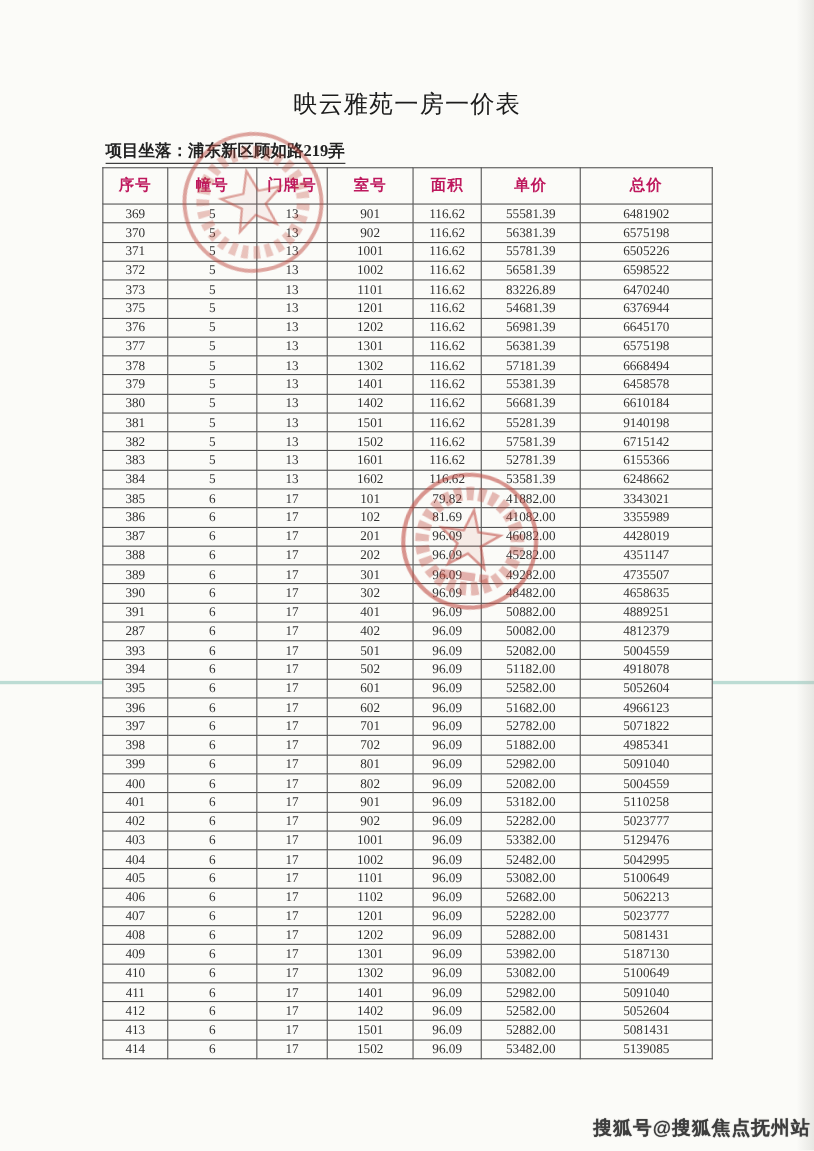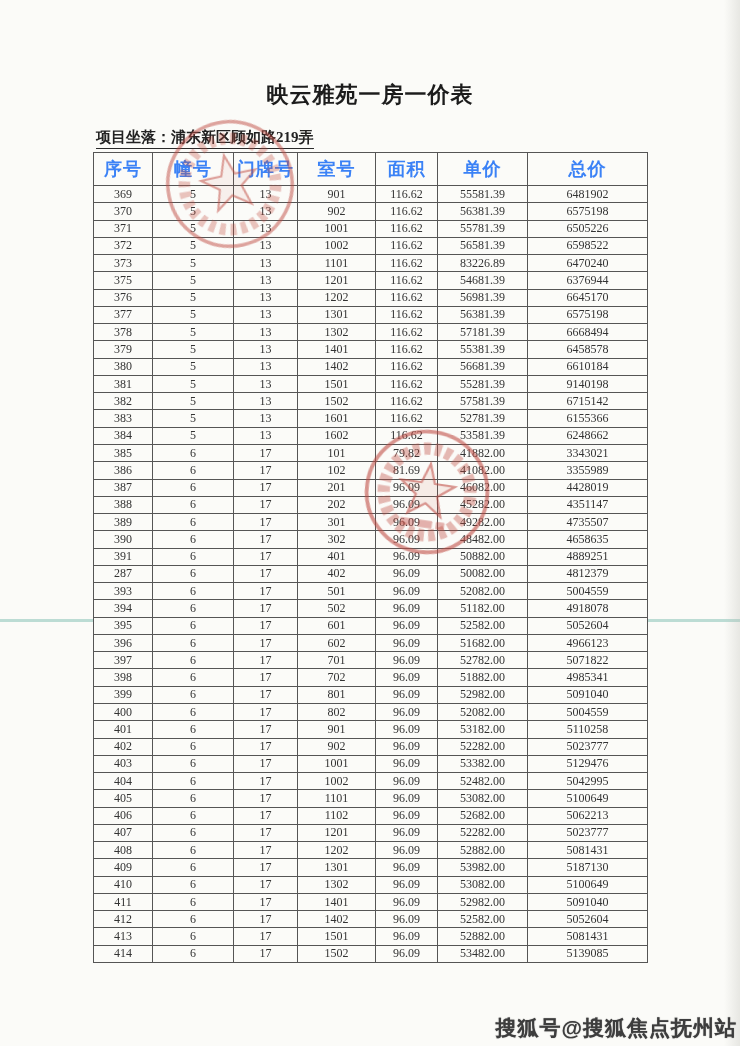--- a/index.html
+++ b/index.html
@@ -3,51 +3,51 @@
 <meta charset="utf-8">
 <style>
   html,body{margin:0;padding:0;}
   body{
     width:740px;height:1046px;position:relative;overflow:hidden;
     background:#fbfbf8;color:#2f2f2f;
     font-family:"Liberation Serif","DejaVu Serif",serif;
   }
   .title{
     position:absolute;top:80px;left:0;width:740px;text-align:center;
-    font-size:22px;font-weight:700;letter-spacing:1px;color:#1c1c1c;z-index:2;
+    font-size:22px;font-weight:400;letter-spacing:1px;color:#1c1c1c;z-index:2;
   }
   .location{
     position:absolute;top:128px;left:96px;font-size:15px;font-weight:700;
     color:#222;border-bottom:1.5px solid #2a2a2a;padding-bottom:1px;z-index:2;
     white-space:nowrap;
   }
   table.price{
     position:absolute;top:152px;left:93px;width:554px;height:811px;
     border-collapse:collapse;table-layout:fixed;background:#fbfbf8;z-index:2;
     border:1.5px solid #4a4a4a;
   }
   .price th,.price td{
     border:1px solid #555;text-align:center;vertical-align:middle;padding:0;
     overflow:hidden;white-space:nowrap;
   }
-  .price th{font-size:18px;font-weight:700;height:32px;color:#3b82f6;letter-spacing:1px;}
+  .price th{font-size:14px;font-weight:700;height:32px;color:#be185d;letter-spacing:1px;}
   .price td{font-size:12px;color:#333;}
   .scan-line{
     position:absolute;left:0;top:619px;width:740px;height:2.5px;
     background:rgba(125,190,175,0.5);z-index:1;
   }
   .right-shade{
     position:absolute;right:0;top:0;width:16px;height:1046px;z-index:1;
     background:linear-gradient(to left, rgba(185,185,178,0.30), rgba(185,185,178,0));
   }
   .seal{position:absolute;z-index:3;pointer-events:none;}
   .watermark{
     position:absolute;top:1014px;right:3px;z-index:4;
     font-family:"Liberation Sans","DejaVu Sans",sans-serif;
-    font-size:21px;font-weight:700;color:#3d3d3d;letter-spacing:1px;
+    font-size:17px;font-weight:700;color:#3d3d3d;letter-spacing:1px;
     text-shadow:0 0 1px rgba(40,40,40,0.65);
   }
 </style>
 </head>
 <body>
 
 <div class="scan-line"></div>
 <div class="right-shade"></div>
 
 <div class="title">映云雅苑一房一价表</div>

